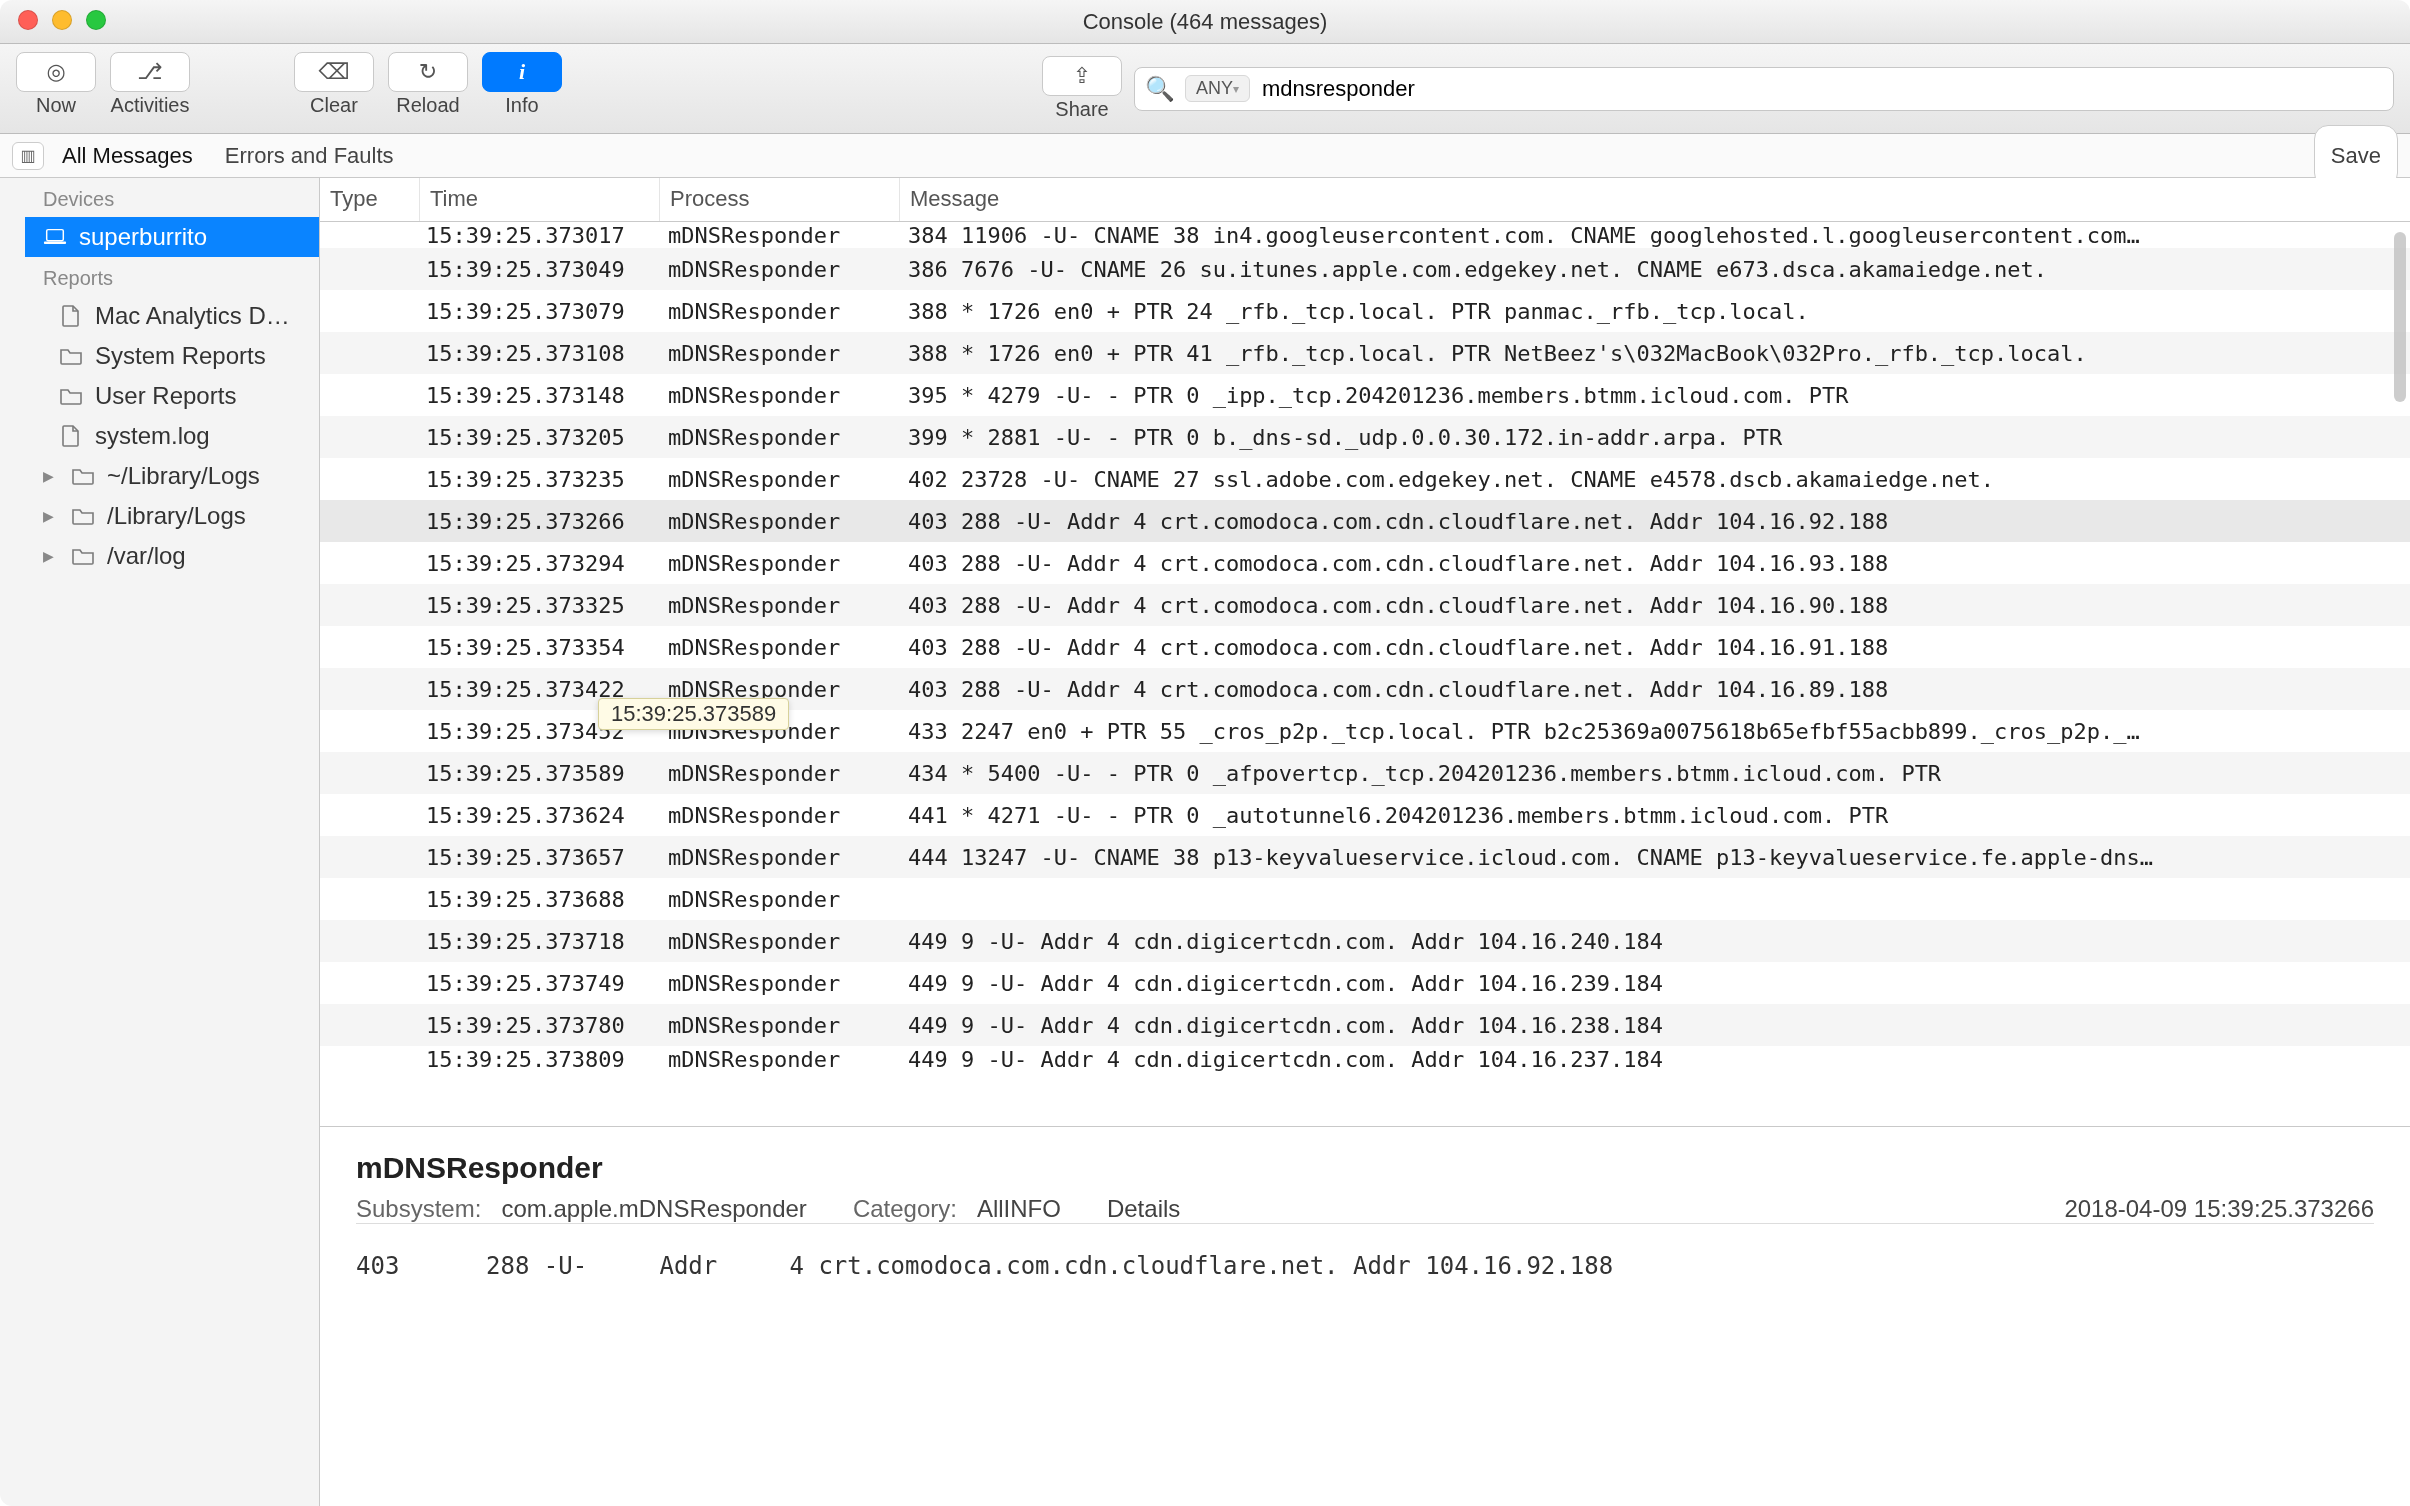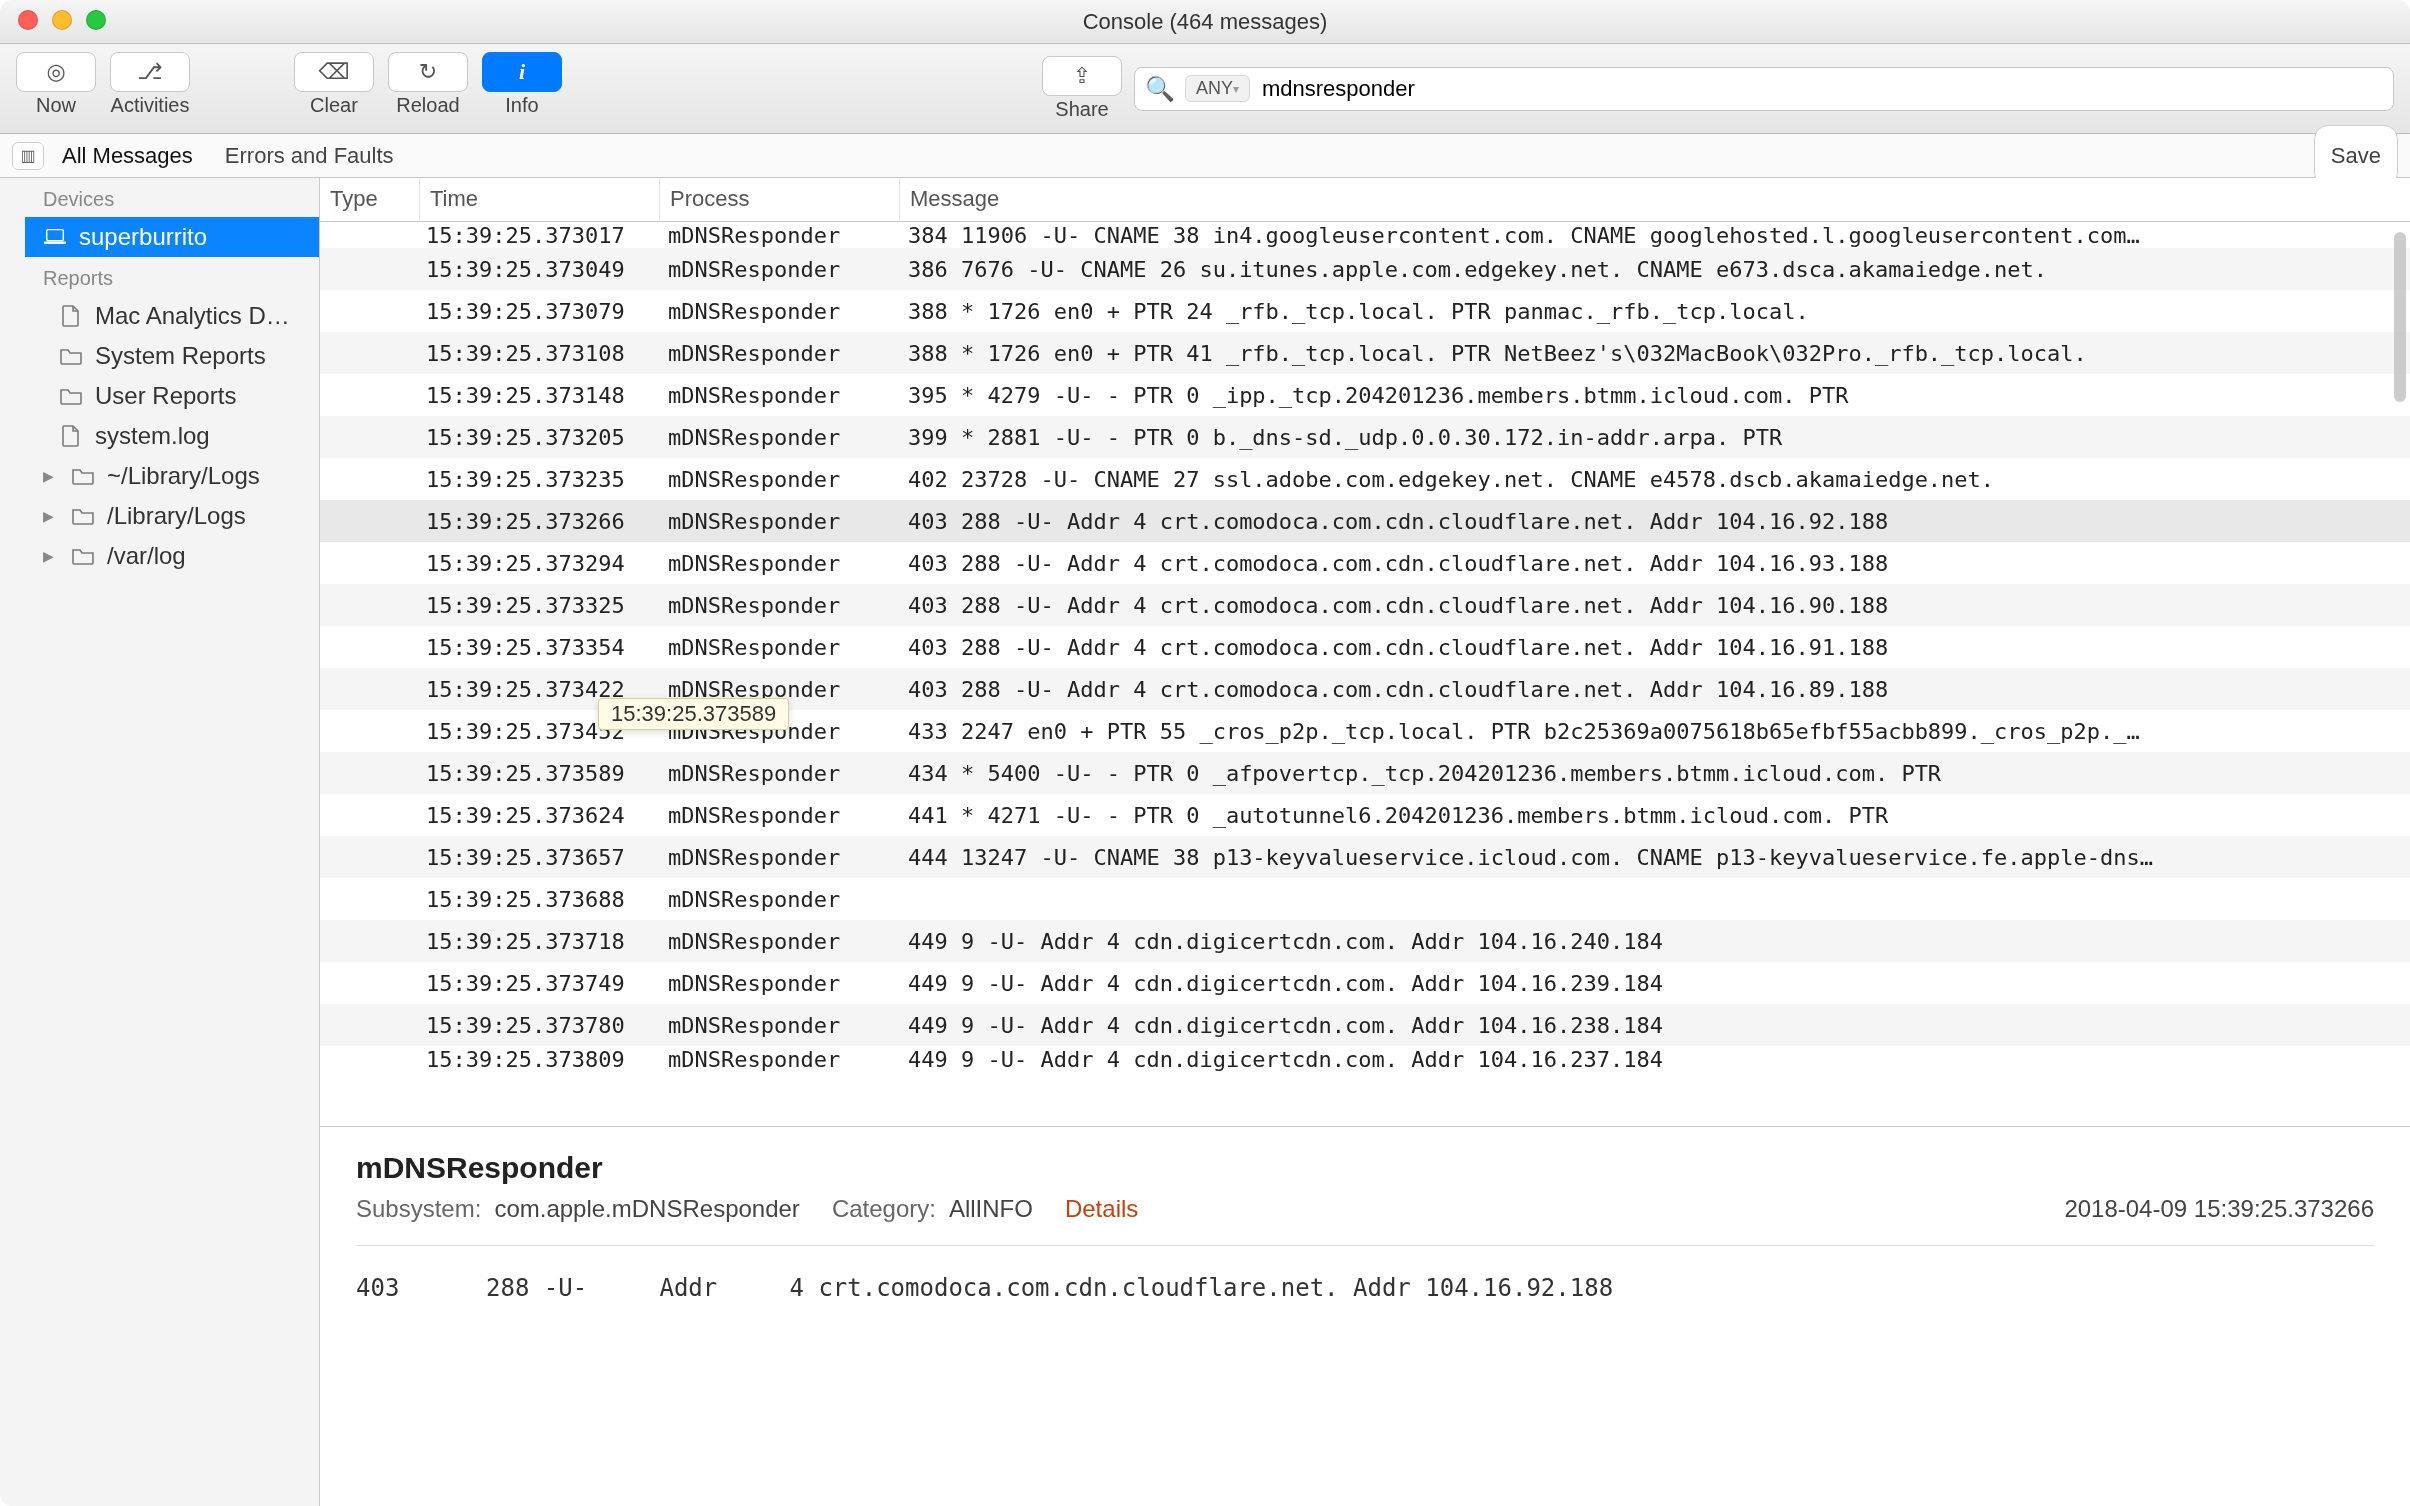--- a/index.html
+++ b/index.html
@@ -81,23 +81,23 @@
   .row.part{height:26px;overflow:hidden;}
 
   .tooltip{position:absolute;background:#fffbe6;border:1px solid #d7d19a;padding:2px 12px;font-size:22px;color:#333;border-radius:4px;box-shadow:0 2px 6px rgba(0,0,0,.15);z-index:10;}
 
   
   .scroll-ind{position:absolute;right:4px;width:12px;background:#c1c1c1;border-radius:6px;opacity:.8;}
 
   
   .detail{border-top:1px solid var(--border);padding:24px 36px 0 36px;height:380px;font-size:24px;color:#222;}
   .detail h2{margin:0 0 10px 0;font-size:30px;font-weight:600;}
-  .detail .meta{display:flex;gap:13px;color:#444;font-size:24px;align-items:center;border-bottom:1px solid #ddd;padding-bottom:22px;}
+  .detail .meta{display:flex;gap:20px;color:#444;font-size:24px;align-items:center;border-bottom:1px solid #ddd;}
   .detail .meta .lbl{color:#666;}
-  .detail .meta a{color:#c2410c;text-decoration:none;}
+  .detail .meta a{color:#404040;text-decoration:none;}
   .detail .meta .ts{margin-left:auto;color:#444;}
   .detail .body{font-family:var(--mono);font-size:24px;padding-top:28px;white-space:pre;color:#333;}
 </style>
 </head>
 <body>
 
 <div class="titlebar">
   <div class="traffic">
     <div class="tlight red"></div>
     <div class="tlight yel"></div>

